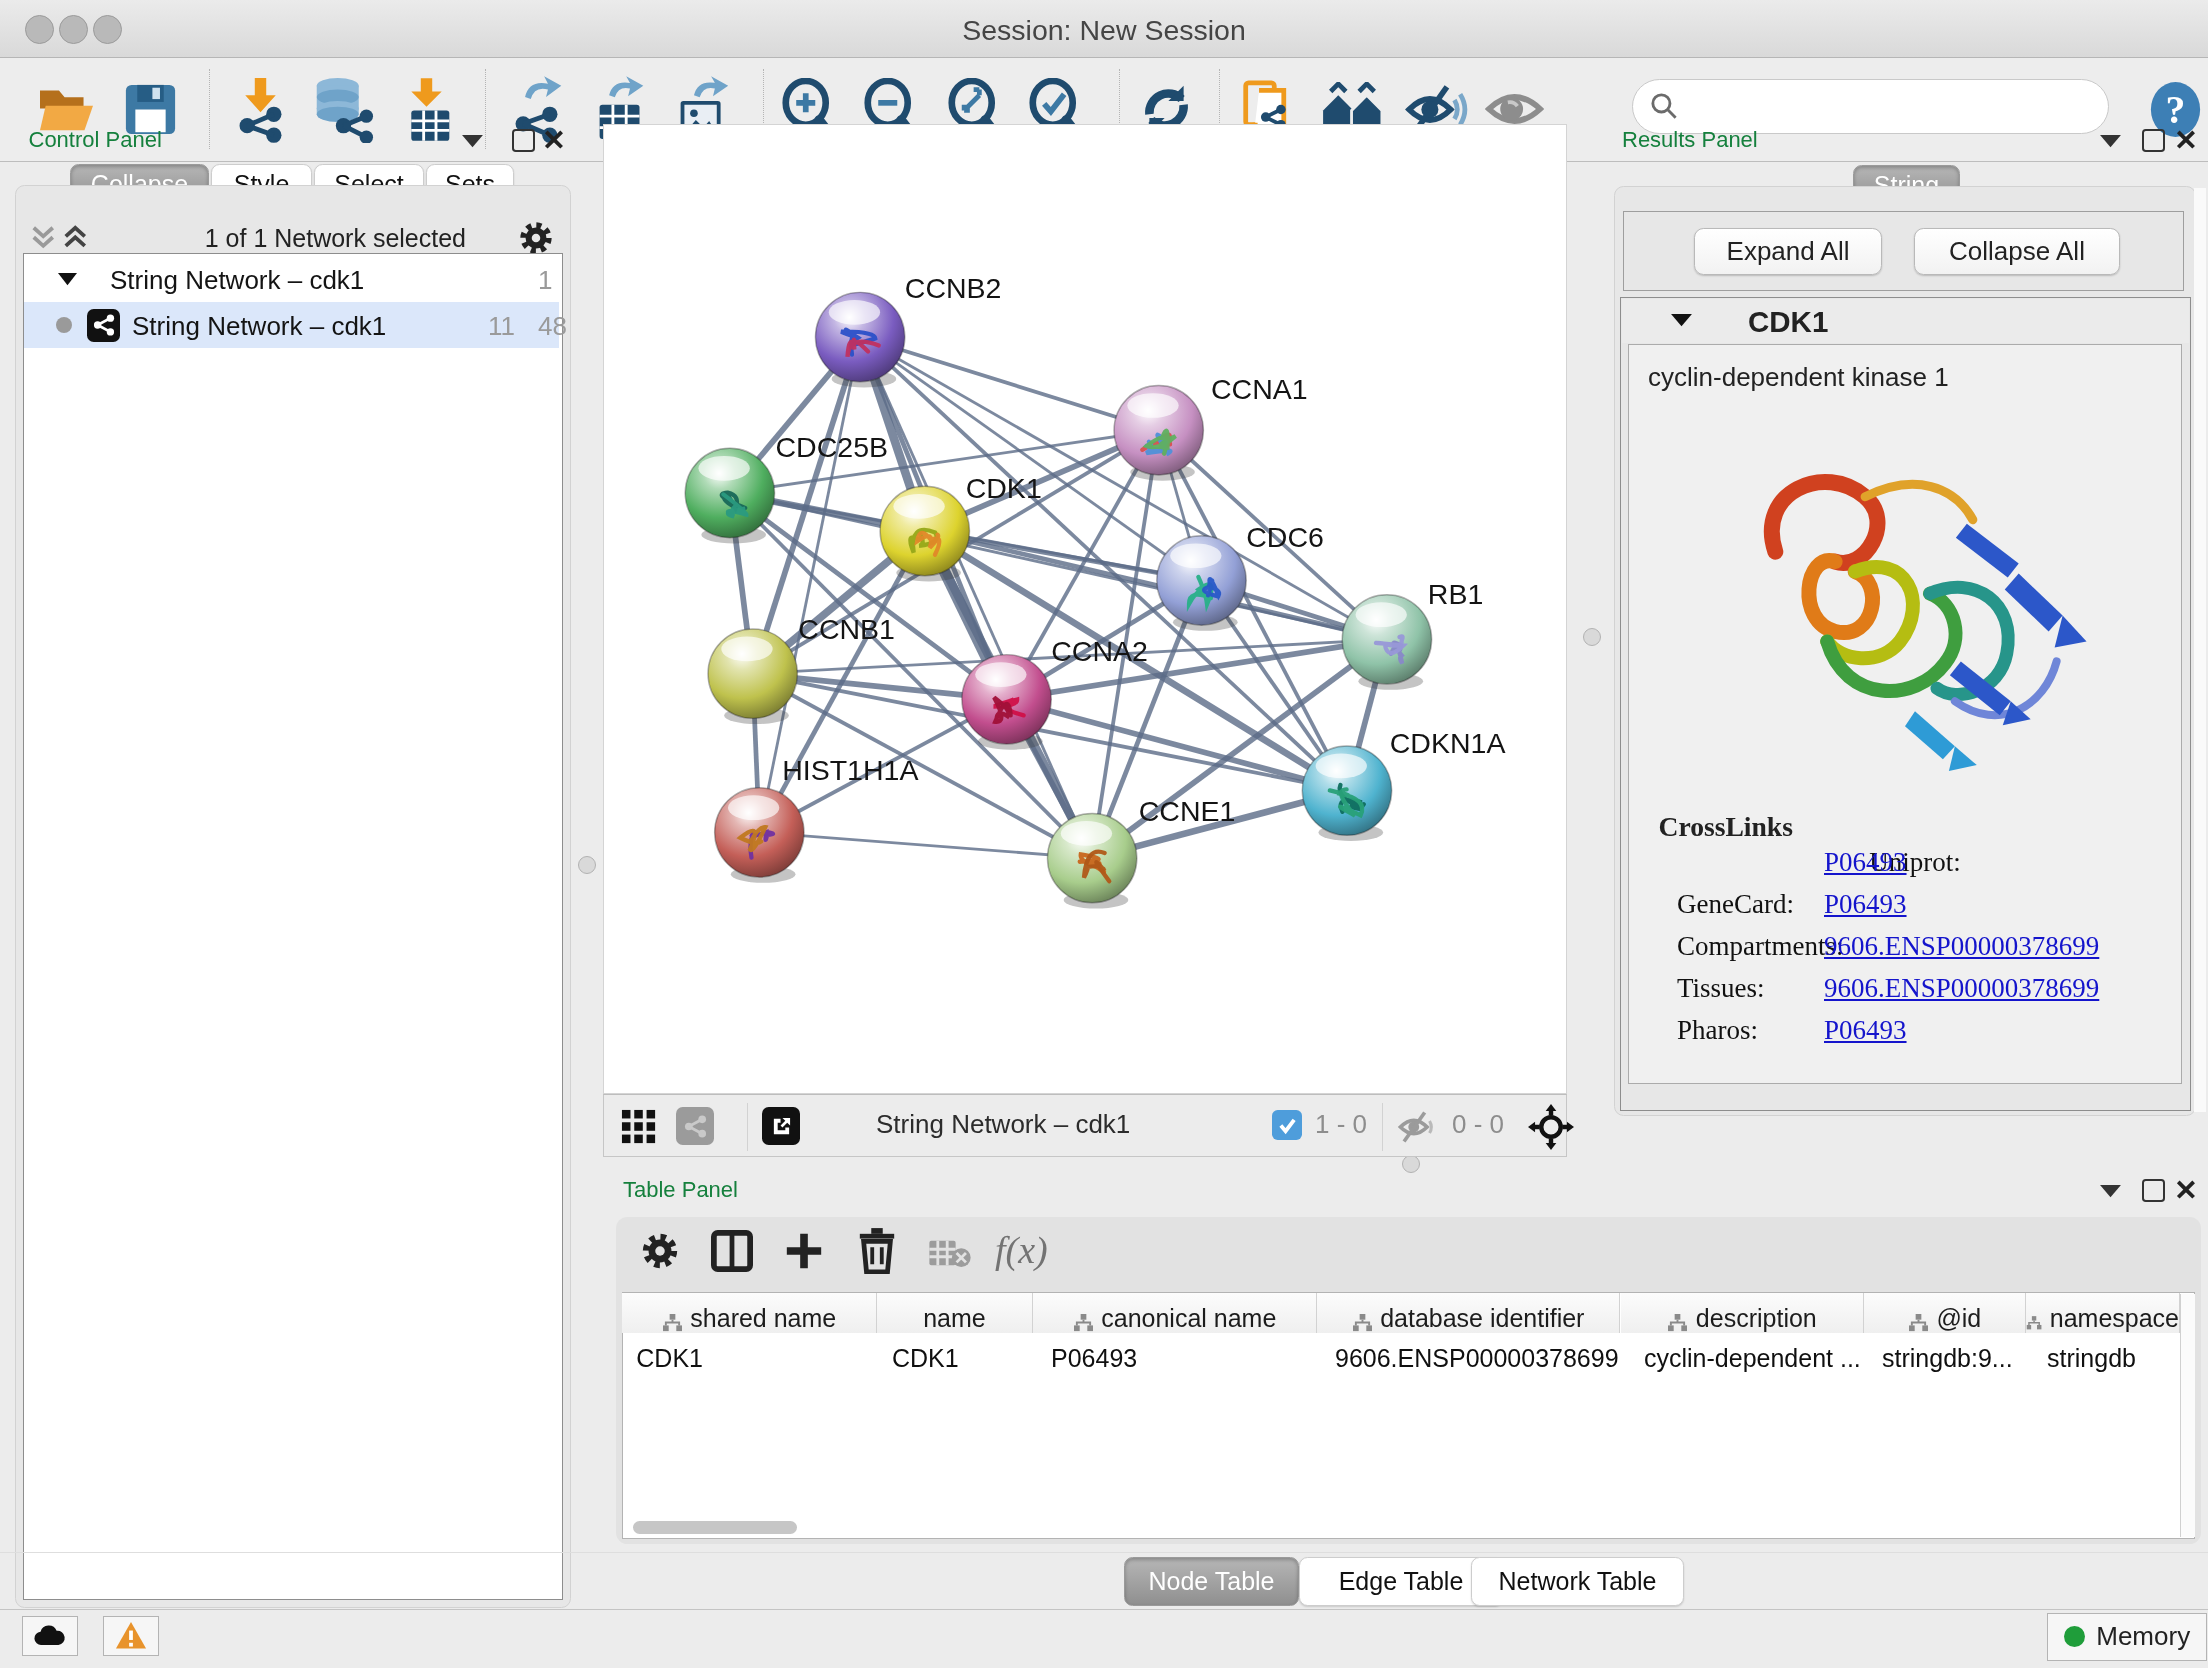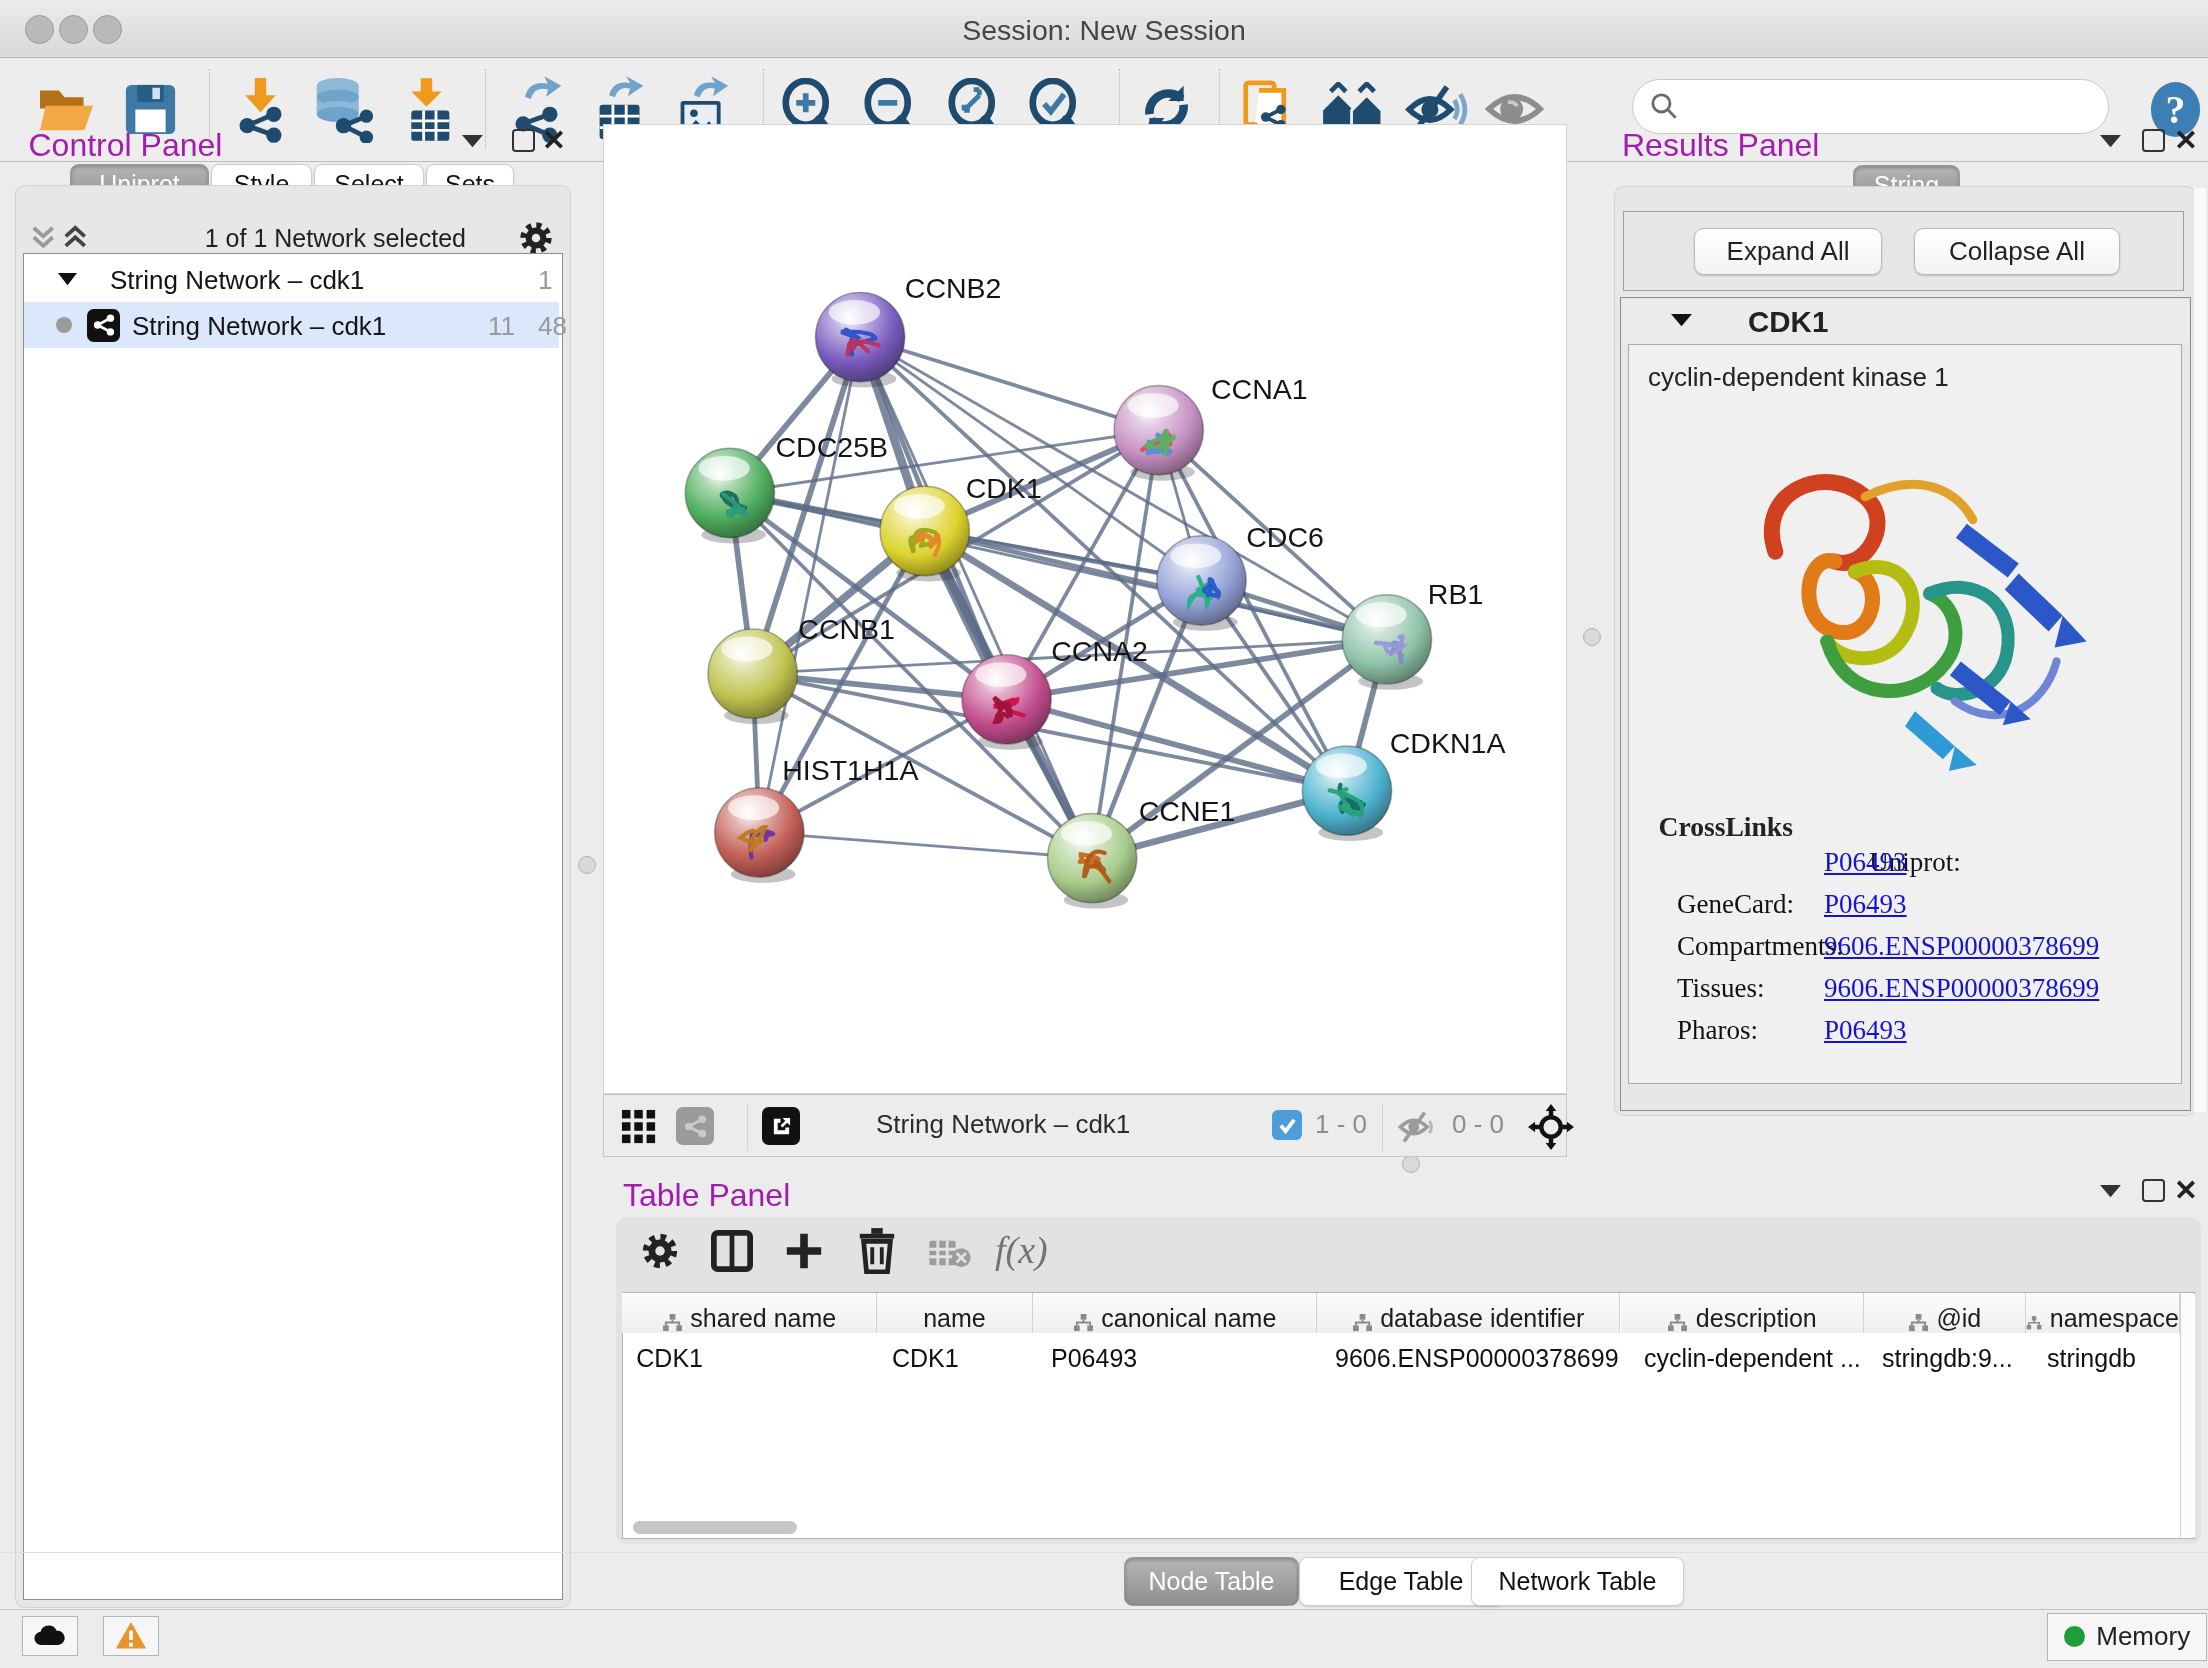--- a/index.html
+++ b/index.html
@@ -16,21 +16,21 @@
   
   #toolbar{left:0;top:58px;width:2208px;height:103px;background:#ededed;
     border-bottom:1px solid #bdbdbd;}
   .tb-icon{top:17px;width:68px;height:68px;display:flex;align-items:center;
     justify-content:center;cursor:pointer;}
   .tb-sep{top:11.4px;width:0;height:80px;border-left:1.9px dotted #b4b4b4;}
   #search-box{left:1632px;top:21px;width:477px;height:55px;background:#fff;
     border:1.9px solid #c9c9c9;border-radius:28.5px;display:flex;align-items:center;padding-left:17px;box-sizing:border-box;}
   #search-input{border:none;outline:none;font-size:25px;width:399px;background:transparent;}
   
-  .panel-title{font-size:32px;color:#a21caf;}
+  .panel-title{font-size:22px;color:#15803d;}
   .tab{position:absolute;height:40px;border:1px solid #cdcdcd;background:#fff;
     border-radius:8.6px;display:flex;align-items:center;justify-content:center;
     font-size:25px;color:#111;box-sizing:border-box;box-shadow:0 1px 1.9px rgba(0,0,0,.15);cursor:pointer;}
   .tab.selected{background:linear-gradient(#b6b6b6,#8f8f8f);color:#fff;
     box-shadow:inset 0 1.9px 3.8px rgba(0,0,0,.25);border-color:#9a9a9a;}
   .container{background:#e7e7e7;border:1px solid #d2d2d2;border-radius:9.5px;}
   
   #cp-list{left:23px;top:253px;width:538px;height:1345px;background:#fff;border:1.9px solid #8d8d8d;}
   .tree-label{font-size:26px;color:#141414;white-space:nowrap;}
   .tree-count{font-size:26px;color:#9a9a9a;}
@@ -246,21 +246,21 @@
   </div>
 </div>
 
 <div class="abs panel-title" style="left:28.5px;top:127px">Control Panel</div>
 <svg class="abs clickable" style="left:462px;top:135px" width="21" height="13.3" viewBox="0 0 22 14">
     <polygon points="0,0 22,0 11,13" fill="#333"></polygon>
   </svg>
 <div class="abs clickable" style="left:512px;top:129px;width:19px;height:19px;border:2.9px solid #333;border-radius:3.8px"></div>
 <div class="abs clickable" style="left:542px;top:124px;font-size:28.5px;font-weight:bold;color:#222">✕</div>
 
-<div class="abs tab selected" style="left:70px;top:164px;width:139px">Uniprot</div>
+<div class="abs tab selected" style="left:70px;top:164px;width:139px">Collapse</div>
 <div class="abs tab" style="left:211px;top:164px;width:101px">Style</div>
 <div class="abs tab" style="left:314px;top:164px;width:110px">Select</div>
 <div class="abs tab" style="left:426px;top:164px;width:88px">Sets</div>
 
 <div class="abs container" style="left:15px;top:185px;width:554px;height:1421px"></div>
 <svg class="abs clickable" style="left:28.5px;top:223px" width="28.5" height="28.5" viewBox="0 0 30 30">
     <g stroke="#9a9a9a" stroke-width="4" fill="none">
       <path d="M5 5 l10 9 10 -9 M5 15 l10 9 10 -9"></path>
     </g>
   </svg>

